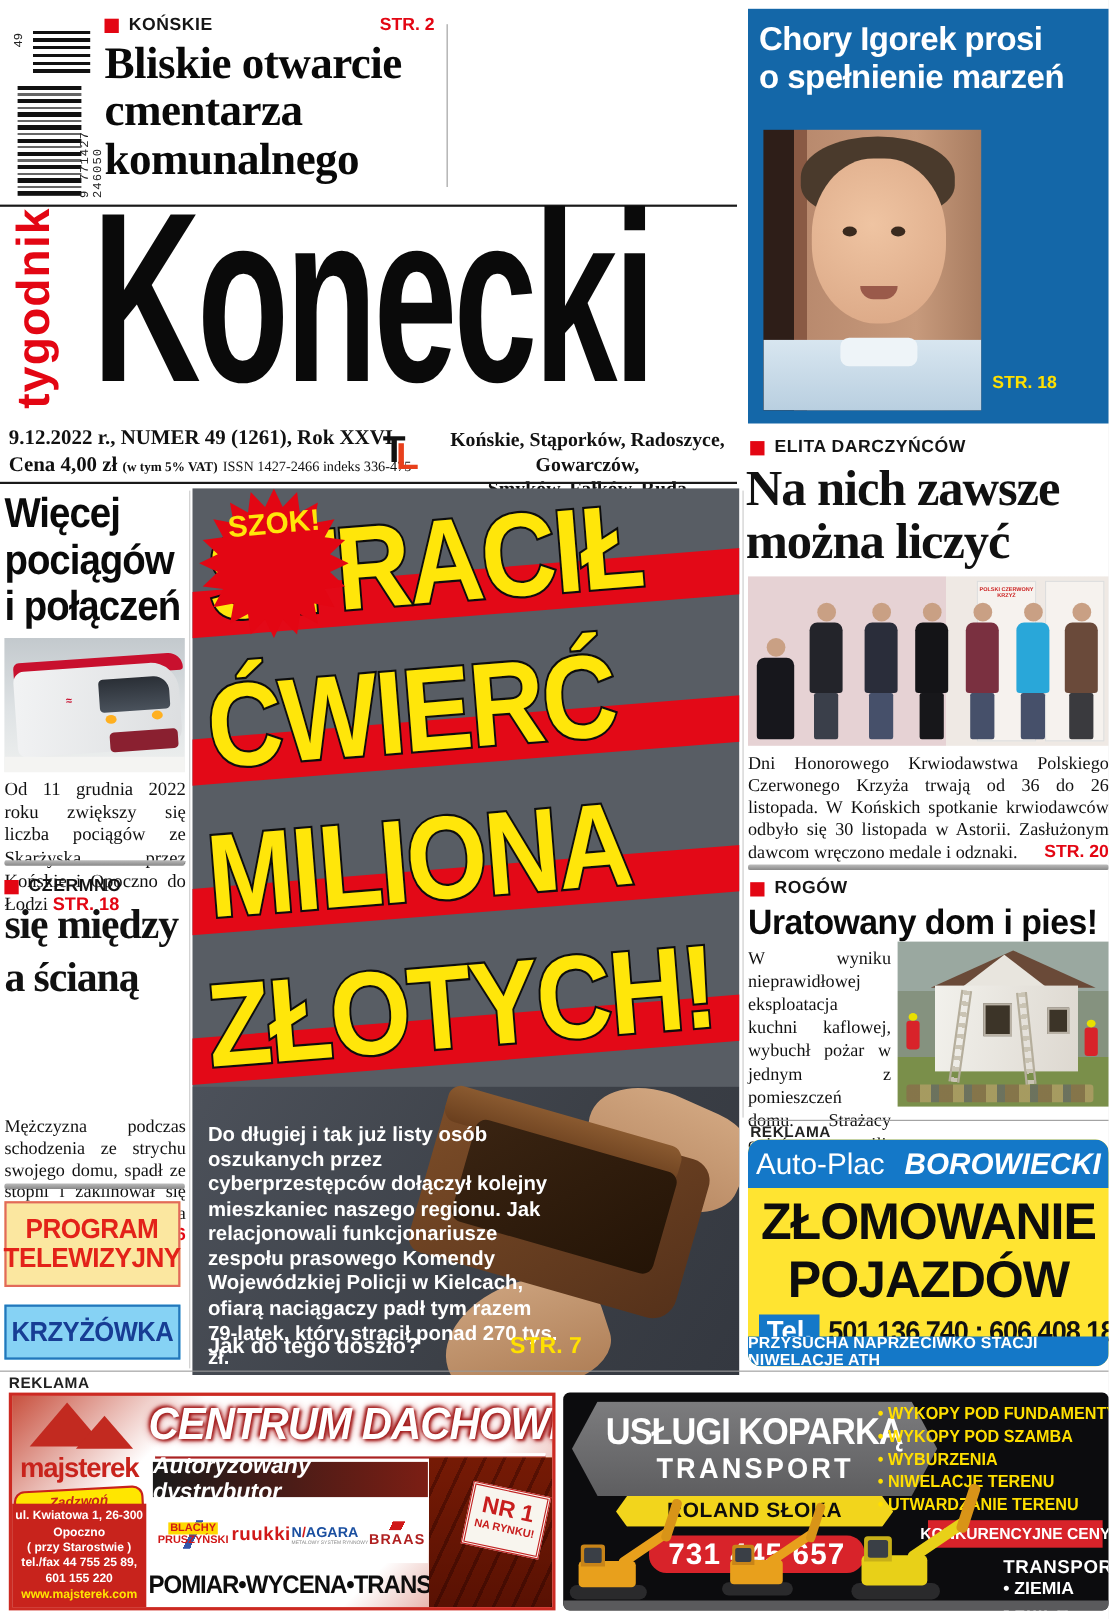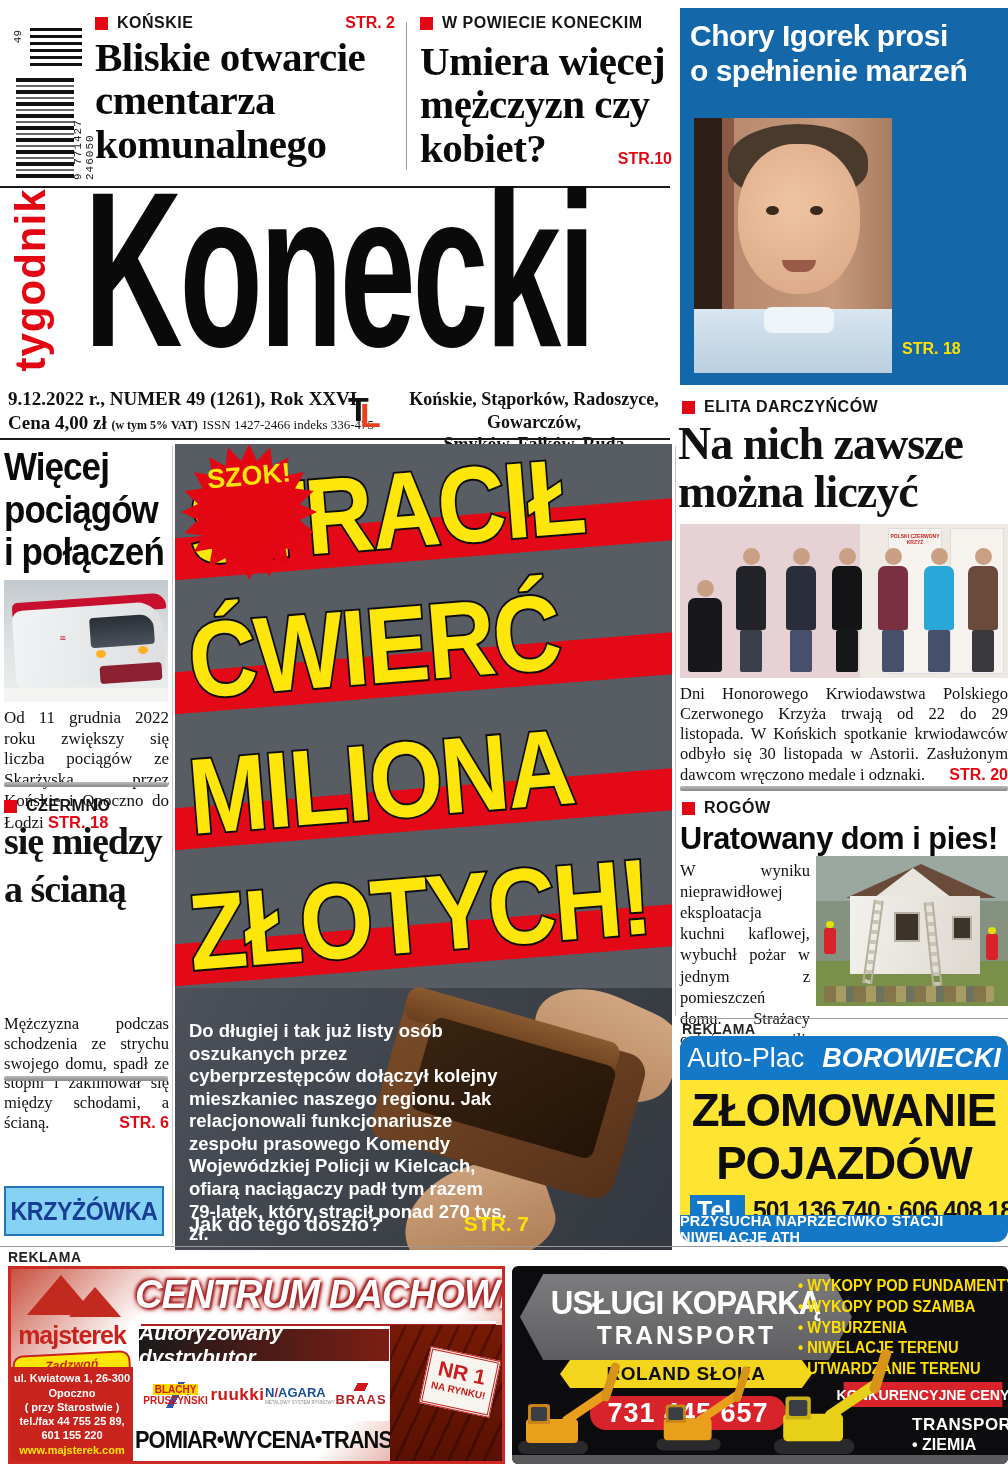--- a/index.html
+++ b/index.html
@@ -250,28 +250,20 @@
         <span class="redsq"></span>
         <span>KOŃSKIE</span>
       </div>
       <span class="str" style="font-size:16px">STR. 2</span>
     </div>
     <h1 class="serif-head">Bliskie otwarcie cmentarza komunalnego</h1>
   </div>
 
   <div class="abs vdiv"></div>
 
-  <div class="abs tm-art">
-    <div class="kicker">
-      <span class="redsq"></span>
-      <span>W POWIECIE KONECKIM</span>
-    </div>
-    <h1 class="serif-head">Umiera więcej mężczyzn czy kobiet?</h1>
-    <span class="str tm-str">STR.10</span>
-  </div>
 
   <div class="abs rule1"></div>
 
   <div class="abs igorek">
     <div class="igorek-h">
       <div>Chory Igorek prosi</div>
       <div>o spełnienie marzeń</div>
     </div>
     <div class="igorek-photo">
       <div class="boy-hair"></div>
@@ -339,20 +331,24 @@
   <div class="abs czermno-head">
     <div>się między</div>
     <div>a ścianą</div>
   </div>
   <div class="abs czermno-body">
     <span>Mężczyzna podczas schodzenia ze strychu swojego domu, spadł ze stopni i zaklinował się między schodami, a ścianą.</span>
     <span class="str" style="float:right; font-size:16px">STR. 6</span>
   </div>
   <div class="abs divider ldiv2"></div>
 
+  <div class="abs tvbox">
+    <div>PROGRAM</div>
+    <div>TELEWIZYJNY</div>
+  </div>
   <div class="abs krzbox">
     <div>KRZYŻÓWKA</div>
   </div>
 
   <div class="abs shock">
     <div class="shock-line" style="top:30px;">
       <span class="txt">STRACIŁ</span>
     </div>
     <div class="shock-line" style="top:164px;">
       <span class="txt">ĆWIERĆ</span>
@@ -428,21 +424,21 @@
         <div class="p-body" style="background:#29a7d9;"></div>
         <div class="p-legs" style="background:#46506a;"></div>
       </div>
     <div class="person" style="left:286px;">
         <div class="p-head"></div>
         <div class="p-body" style="background:#6a4a3a;"></div>
         <div class="p-legs" style="background:#3a3a3e;"></div>
       </div>
   </div>
   <div class="abs elita-cap">
-    <span>Dni Honorowego Krwiodawstwa Polskiego Czerwonego Krzyża trwają od 22 do 29 listopada. W Końskich spotkanie krwiodawców odbyło się 30 listopada w Astorii. Zasłużonym dawcom wręczono medale i odznaki.</span>
+    <span>Dni Honorowego Krwiodawstwa Polskiego Czerwonego Krzyża trwają od 36 do 26 listopada. W Końskich spotkanie krwiodawców odbyło się 30 listopada w Astorii. Zasłużonym dawcom wręczono medale i odznaki.</span>
     <span class="str" style="float:right; font-size:16px">STR. 20</span>
   </div>
   <div class="abs divider rdiv1"></div>
 
   <div class="abs kicker rogow-kick">
     <span class="redsq"></span>
     <span>ROGÓW</span>
   </div>
   <div class="abs rogow-head">Uratowany dom i pies!</div>
   <div class="abs rogow-body">

